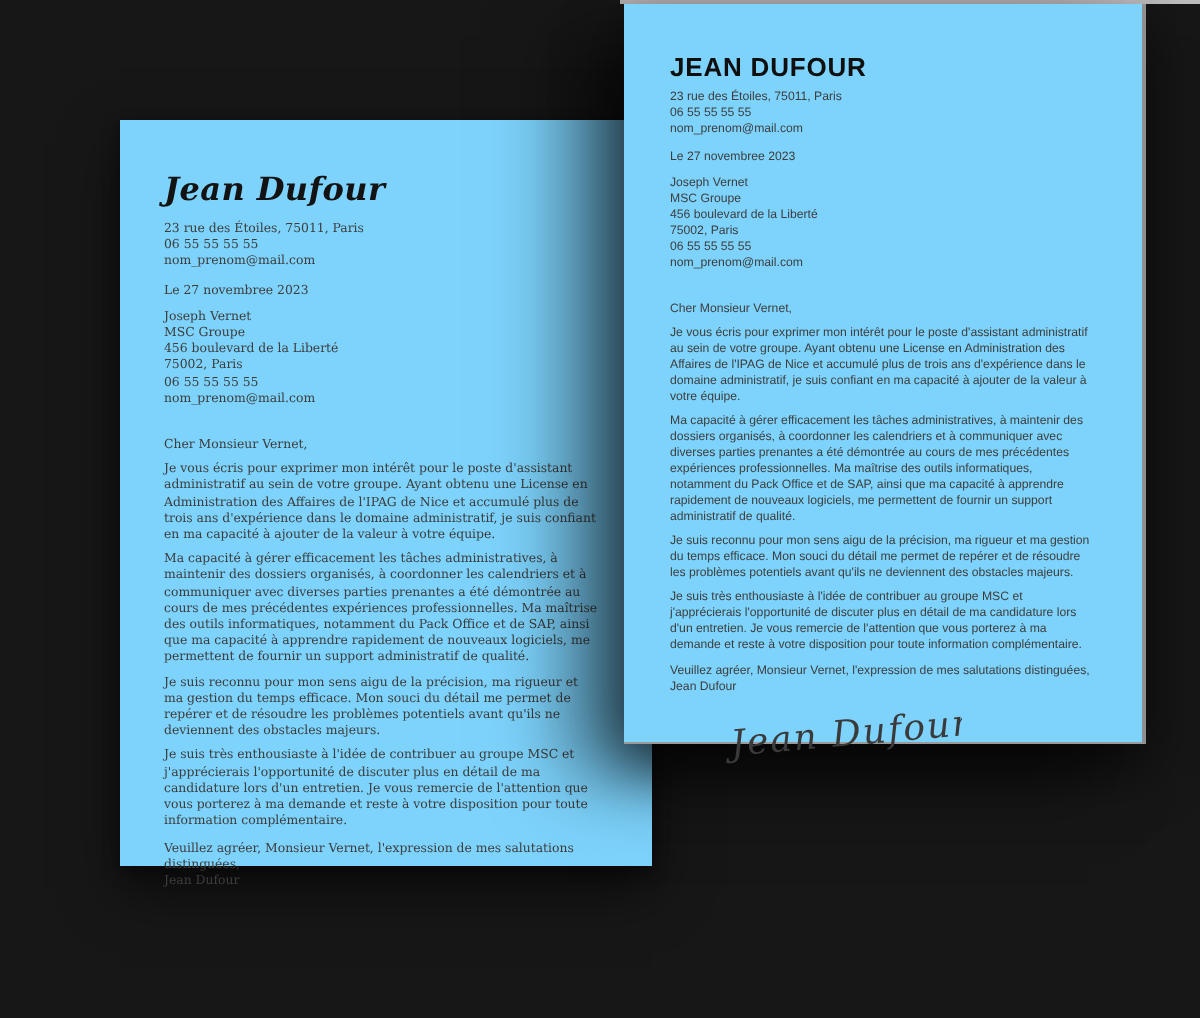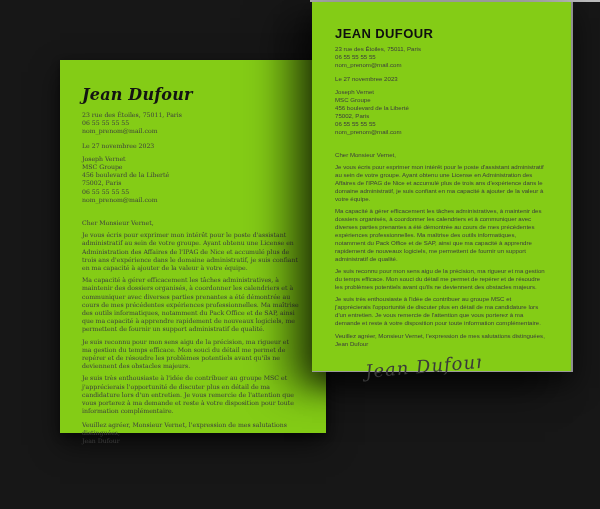--- a/index.html
+++ b/index.html
@@ -12,21 +12,21 @@
   }
   .stage { position:absolute; inset:0; }
 
   .top-strip {
     position:absolute; left:310px; top:0; width:290px; height:2px;
     background:#bdbdbd;
   }
 
   .page {
     position:absolute;
-    background:#84cc16;
+    background:#7dd3fc;
     color:#3d3d3d;
     box-sizing:border-box;
   }
 
   
   .page-left {
     left:60px; top:60px; width:266px; height:373px;
     padding:25px 26px 0 22px;
     font-family:"DejaVu Serif", serif;
     box-shadow: 0 12px 26px rgba(0,0,0,0.55), 0 3px 8px rgba(0,0,0,0.40);

